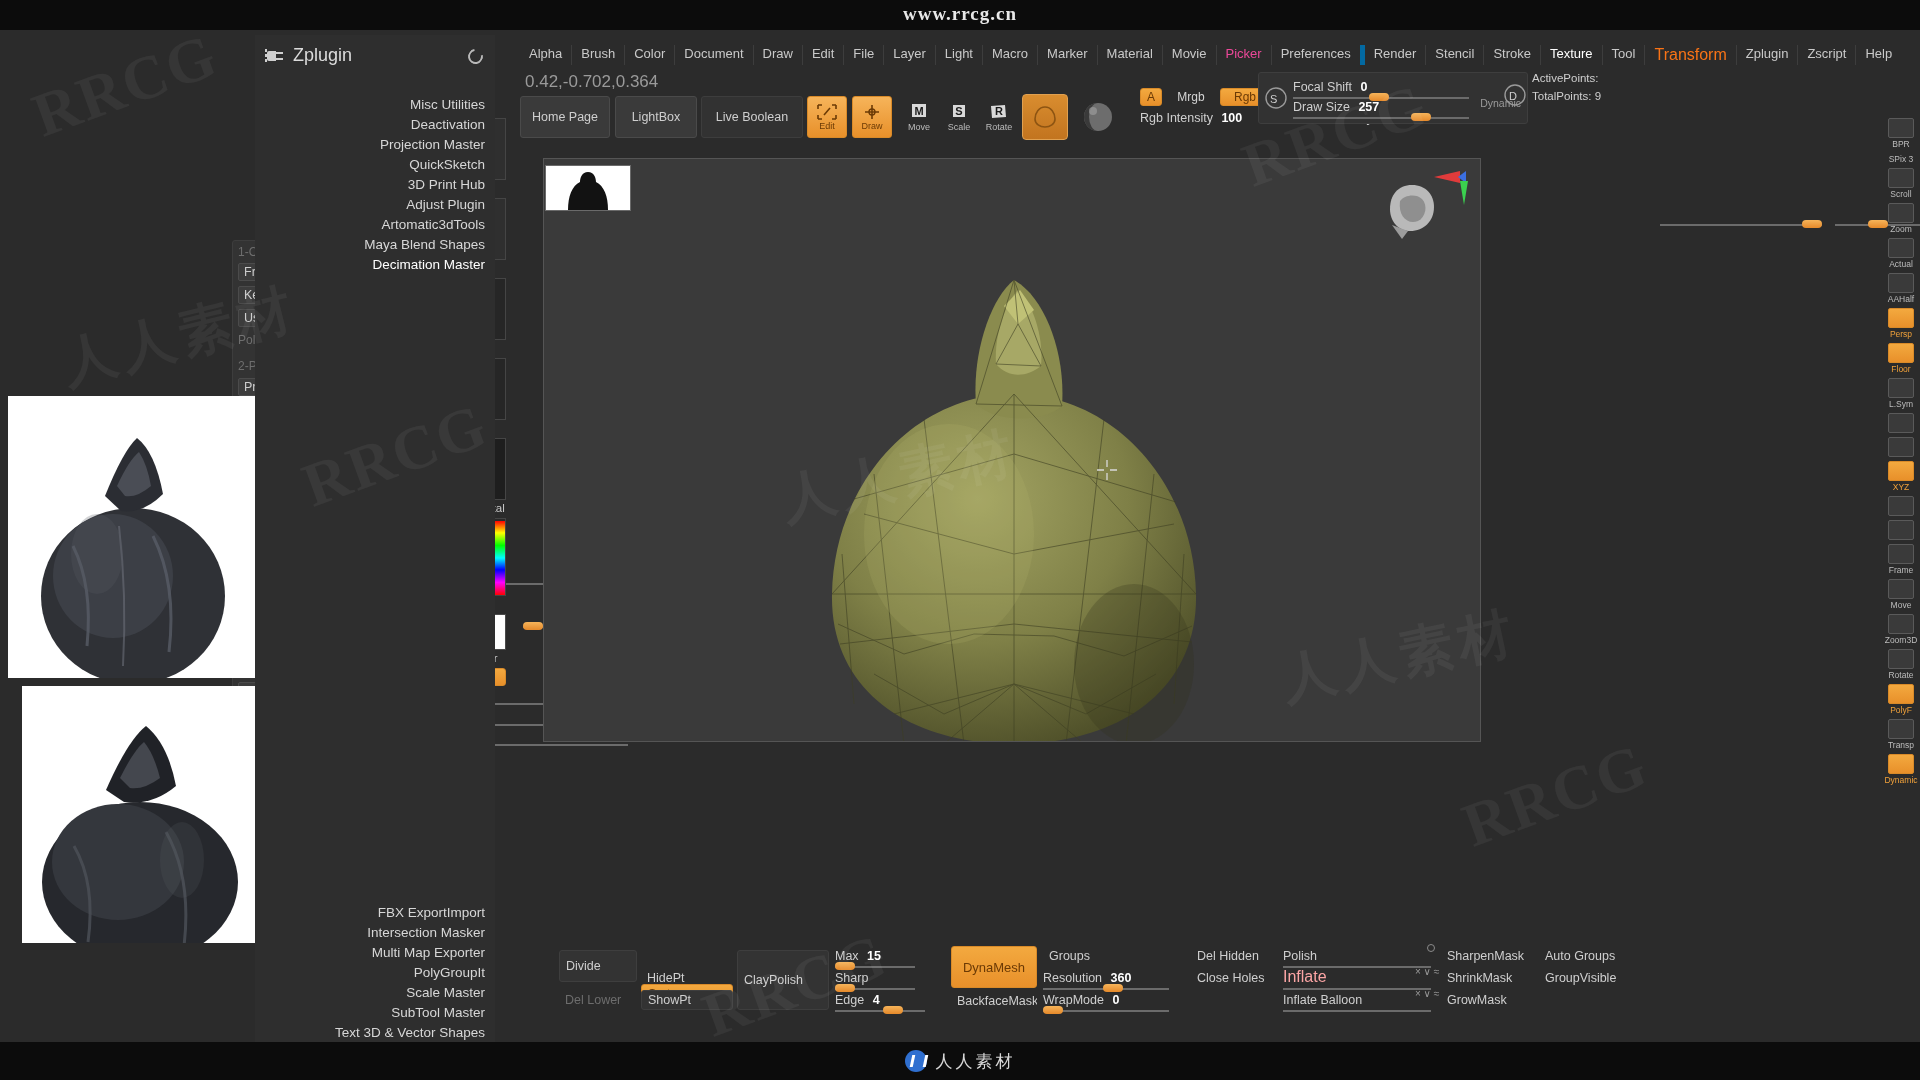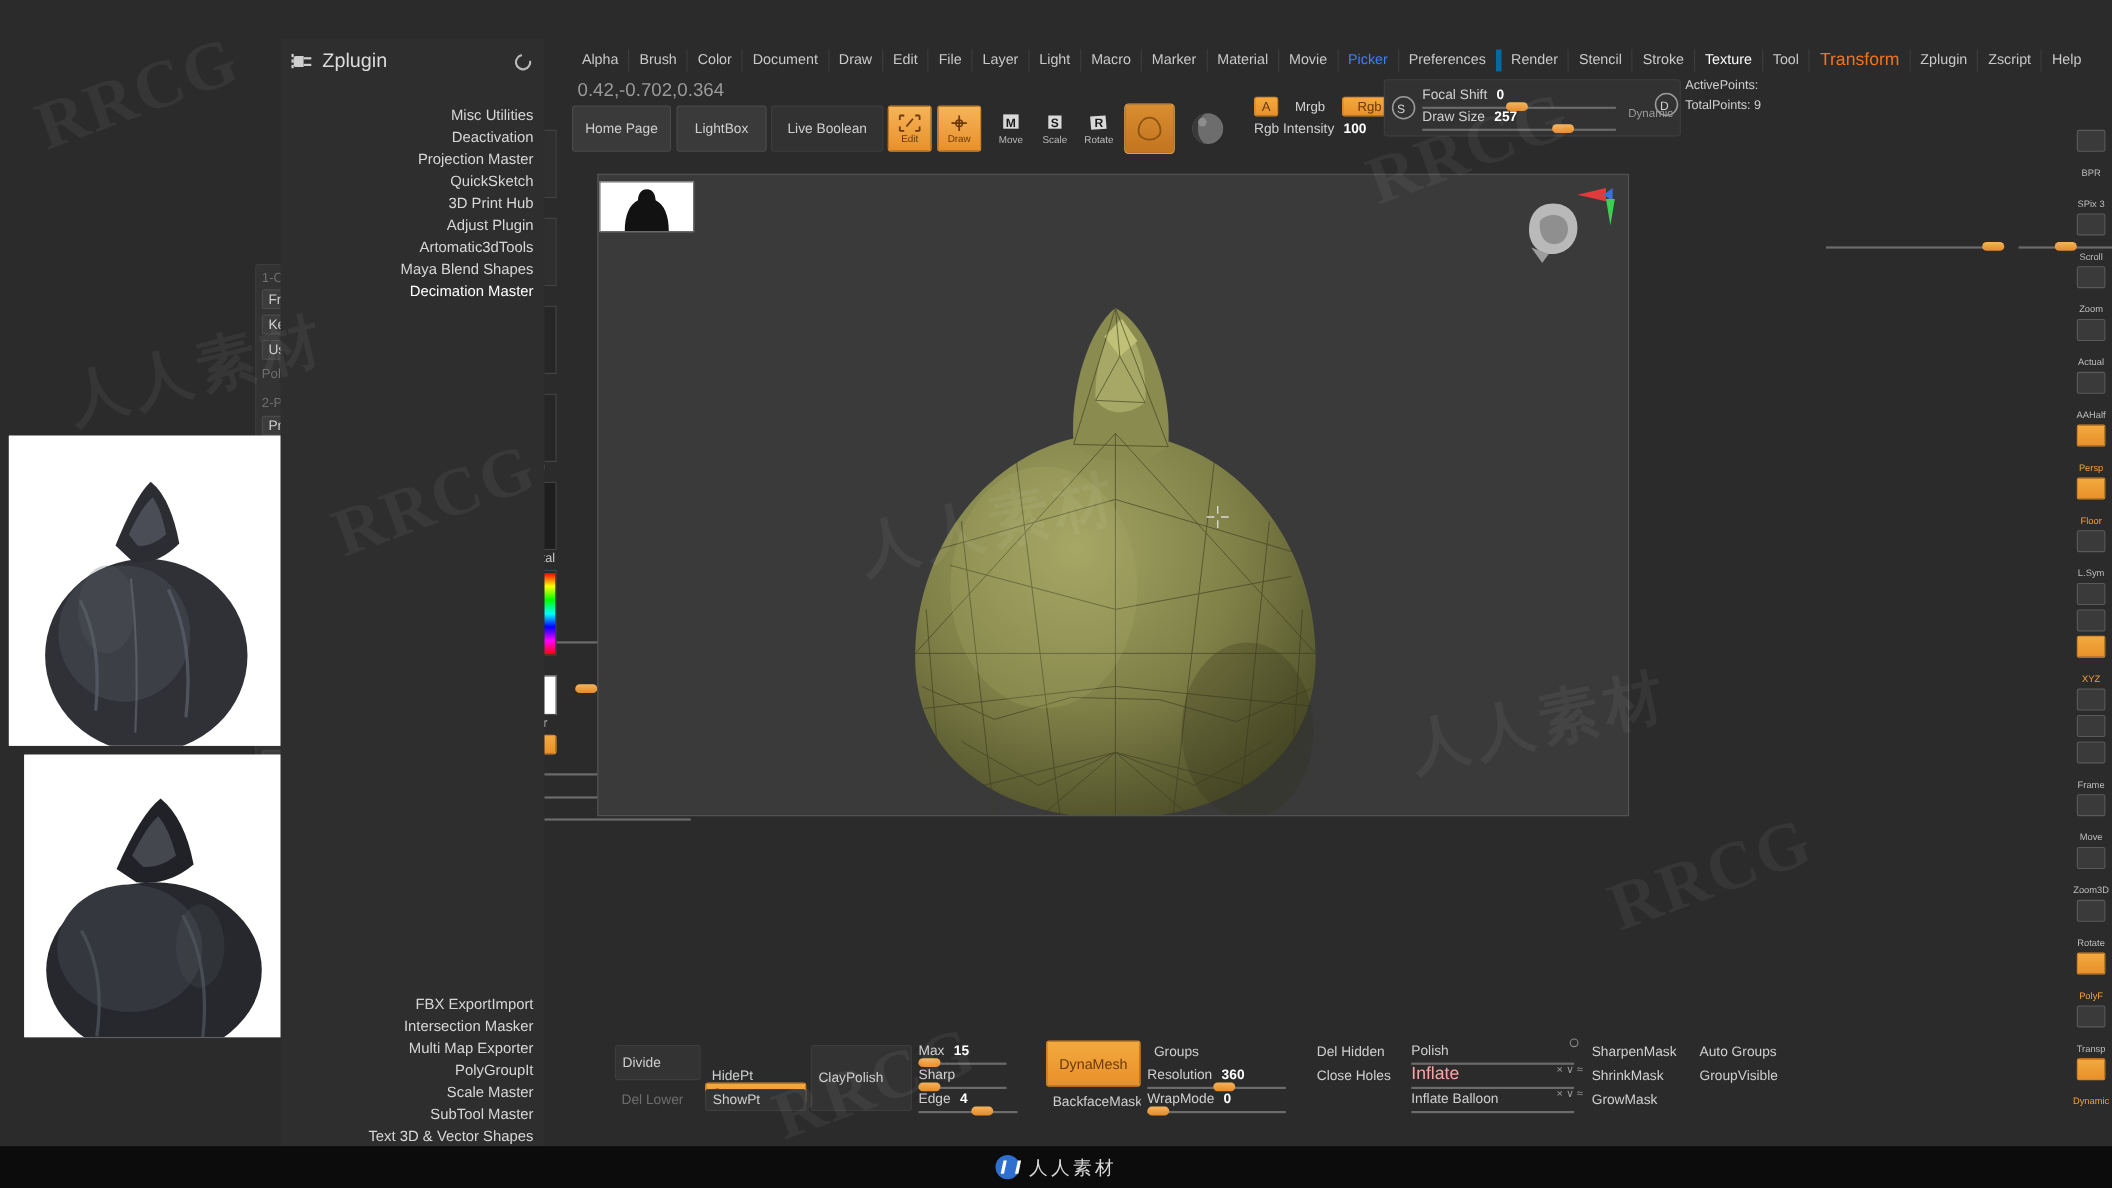--- a/index.html
+++ b/index.html
@@ -160,40 +160,43 @@
   .rail-item {
     width:36px; margin:0 auto 4px auto;
     display:flex; flex-direction:column; align-items:center;
     color:#bdbdbd; font-size:8.5px;
   }
   .rail-box {
     width:26px;height:20px;border:1px solid #5a5a5a;border-radius:2px;
     background:#3a3a3a; position:relative;
   }
   .rail-box.on { background:linear-gradient(#f3a93f,#e8902a); border-color:#d98a28; }
-  .rail-cap { margin-top:14px; }
+  .rail-cap { margin-top:1px; }
   .rail-cap.on { color:#f0a13a; }
 
   
   #shelf { position:absolute; left:543px; bottom:38px; width:1330px; height:100px; z-index:18; }
 </style>
 </head>
 <body>
 
 <div id="app">
 
   <div class="wm wm-rrcg" style="left:30px;  top:50px;  transform:rotate(-20deg);">RRCG</div>
   <div class="wm wm-cn" style="left:60px;  top:300px; transform:rotate(-14deg);">人人素材</div>
   <div class="wm wm-rrcg" style="left:300px; top:420px; transform:rotate(-20deg);">RRCG</div>
   <div class="wm wm-cn" style="left:780px; top:440px; transform:rotate(-12deg);">人人素材</div>
   <div class="wm wm-rrcg" style="left:1240px;top:100px; transform:rotate(-20deg);">RRCG</div>
   <div class="wm wm-cn" style="left:1280px;top:620px; transform:rotate(-12deg);">人人素材</div>
   <div class="wm wm-rrcg" style="left:1460px;top:760px; transform:rotate(-20deg);">RRCG</div>
   <div class="wm wm-rrcg" style="left:700px; top:950px; transform:rotate(-20deg);">RRCG</div>
 
+  <div class="topband">
+    <div class="topband-text">www.rrcg.cn</div>
+  </div>
 
   <div class="bottomband">
     <div class="bb-logo"></div>
     <div class="bb-text">人人素材</div>
   </div>
 
   <div class="ref-img" style="left:8px; top:396px; width:250px; height:282px;">
     <svg width="250" height="282" viewBox="0 0 250 282">
       <rect width="250" height="282" fill="#ffffff"></rect>
       <g transform="translate(125,160)">
@@ -329,21 +332,21 @@
     <div class="menu-i" style="padding:1px 9px;color:#c9c9c9;font-size:13px;border-right:1px solid #3d3d3d;">Document</div>
     <div class="menu-i" style="padding:1px 9px;color:#c9c9c9;font-size:13px;border-right:1px solid #3d3d3d;">Draw</div>
     <div class="menu-i" style="padding:1px 9px;color:#c9c9c9;font-size:13px;border-right:1px solid #3d3d3d;">Edit</div>
     <div class="menu-i" style="padding:1px 9px;color:#c9c9c9;font-size:13px;border-right:1px solid #3d3d3d;">File</div>
     <div class="menu-i" style="padding:1px 9px;color:#c9c9c9;font-size:13px;border-right:1px solid #3d3d3d;">Layer</div>
     <div class="menu-i" style="padding:1px 9px;color:#c9c9c9;font-size:13px;border-right:1px solid #3d3d3d;">Light</div>
     <div class="menu-i" style="padding:1px 9px;color:#c9c9c9;font-size:13px;border-right:1px solid #3d3d3d;">Macro</div>
     <div class="menu-i" style="padding:1px 9px;color:#c9c9c9;font-size:13px;border-right:1px solid #3d3d3d;">Marker</div>
     <div class="menu-i" style="padding:1px 9px;color:#c9c9c9;font-size:13px;border-right:1px solid #3d3d3d;">Material</div>
     <div class="menu-i" style="padding:1px 9px;color:#c9c9c9;font-size:13px;border-right:1px solid #3d3d3d;">Movie</div>
-    <div class="menu-i" style="padding:1px 9px;color:#3b82f6;font-size:13px;border-right:1px solid #3d3d3d;">Picker</div>
+    <div class="menu-i" style="padding:1px 9px;color:#ec4899;font-size:13px;border-right:1px solid #3d3d3d;">Picker</div>
     <div class="menu-i" style="padding:1px 9px;color:#c9c9c9;font-size:13px;border-right:5px solid #0369a1;">Preferences</div>
     <div class="menu-i" style="padding:1px 9px;color:#c9c9c9;font-size:13px;border-right:1px solid #3d3d3d;">Render</div>
     <div class="menu-i" style="padding:1px 9px;color:#c9c9c9;font-size:13px;border-right:1px solid #3d3d3d;">Stencil</div>
     <div class="menu-i" style="padding:1px 9px;color:#c9c9c9;font-size:13px;border-right:1px solid #3d3d3d;">Stroke</div>
     <div class="menu-i" style="padding:1px 9px;color:#ffffff;font-size:13px;border-right:1px solid #3d3d3d;">Texture</div>
     <div class="menu-i" style="padding:1px 9px;color:#c9c9c9;font-size:13px;border-right:1px solid #3d3d3d;">Tool</div>
     <div class="menu-i" style="padding:1px 9px;color:#f97316;font-size:16px;border-right:1px solid #3d3d3d;">Transform</div>
     <div class="menu-i" style="padding:1px 9px;color:#c9c9c9;font-size:13px;border-right:1px solid #3d3d3d;">Zplugin</div>
     <div class="menu-i" style="padding:1px 9px;color:#c9c9c9;font-size:13px;border-right:1px solid #3d3d3d;">Zscript</div>
     <div class="menu-i" style="padding:1px 9px;color:#c9c9c9;font-size:13px;">Help</div>

